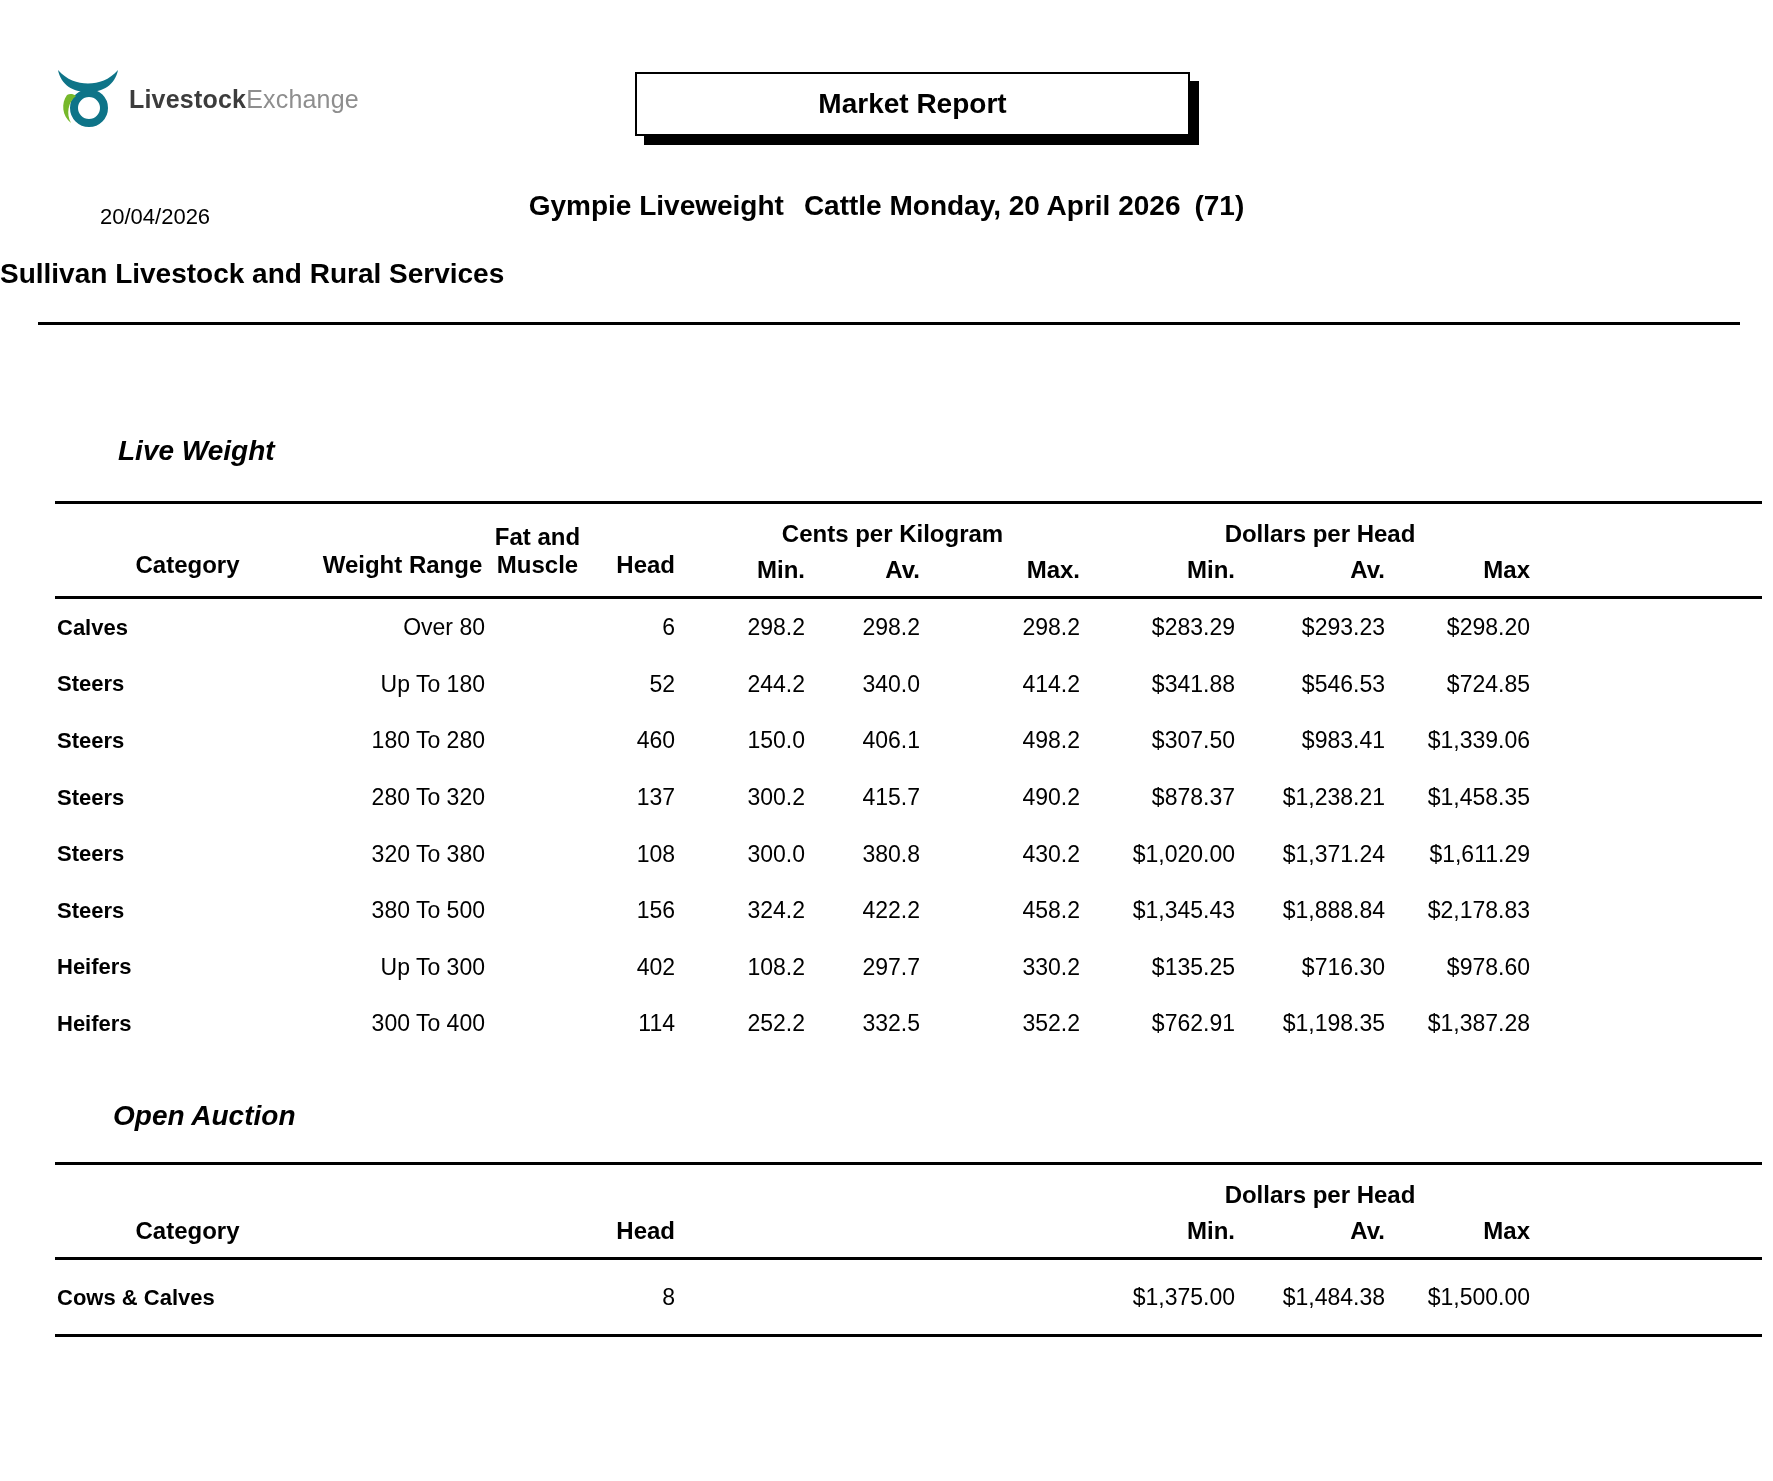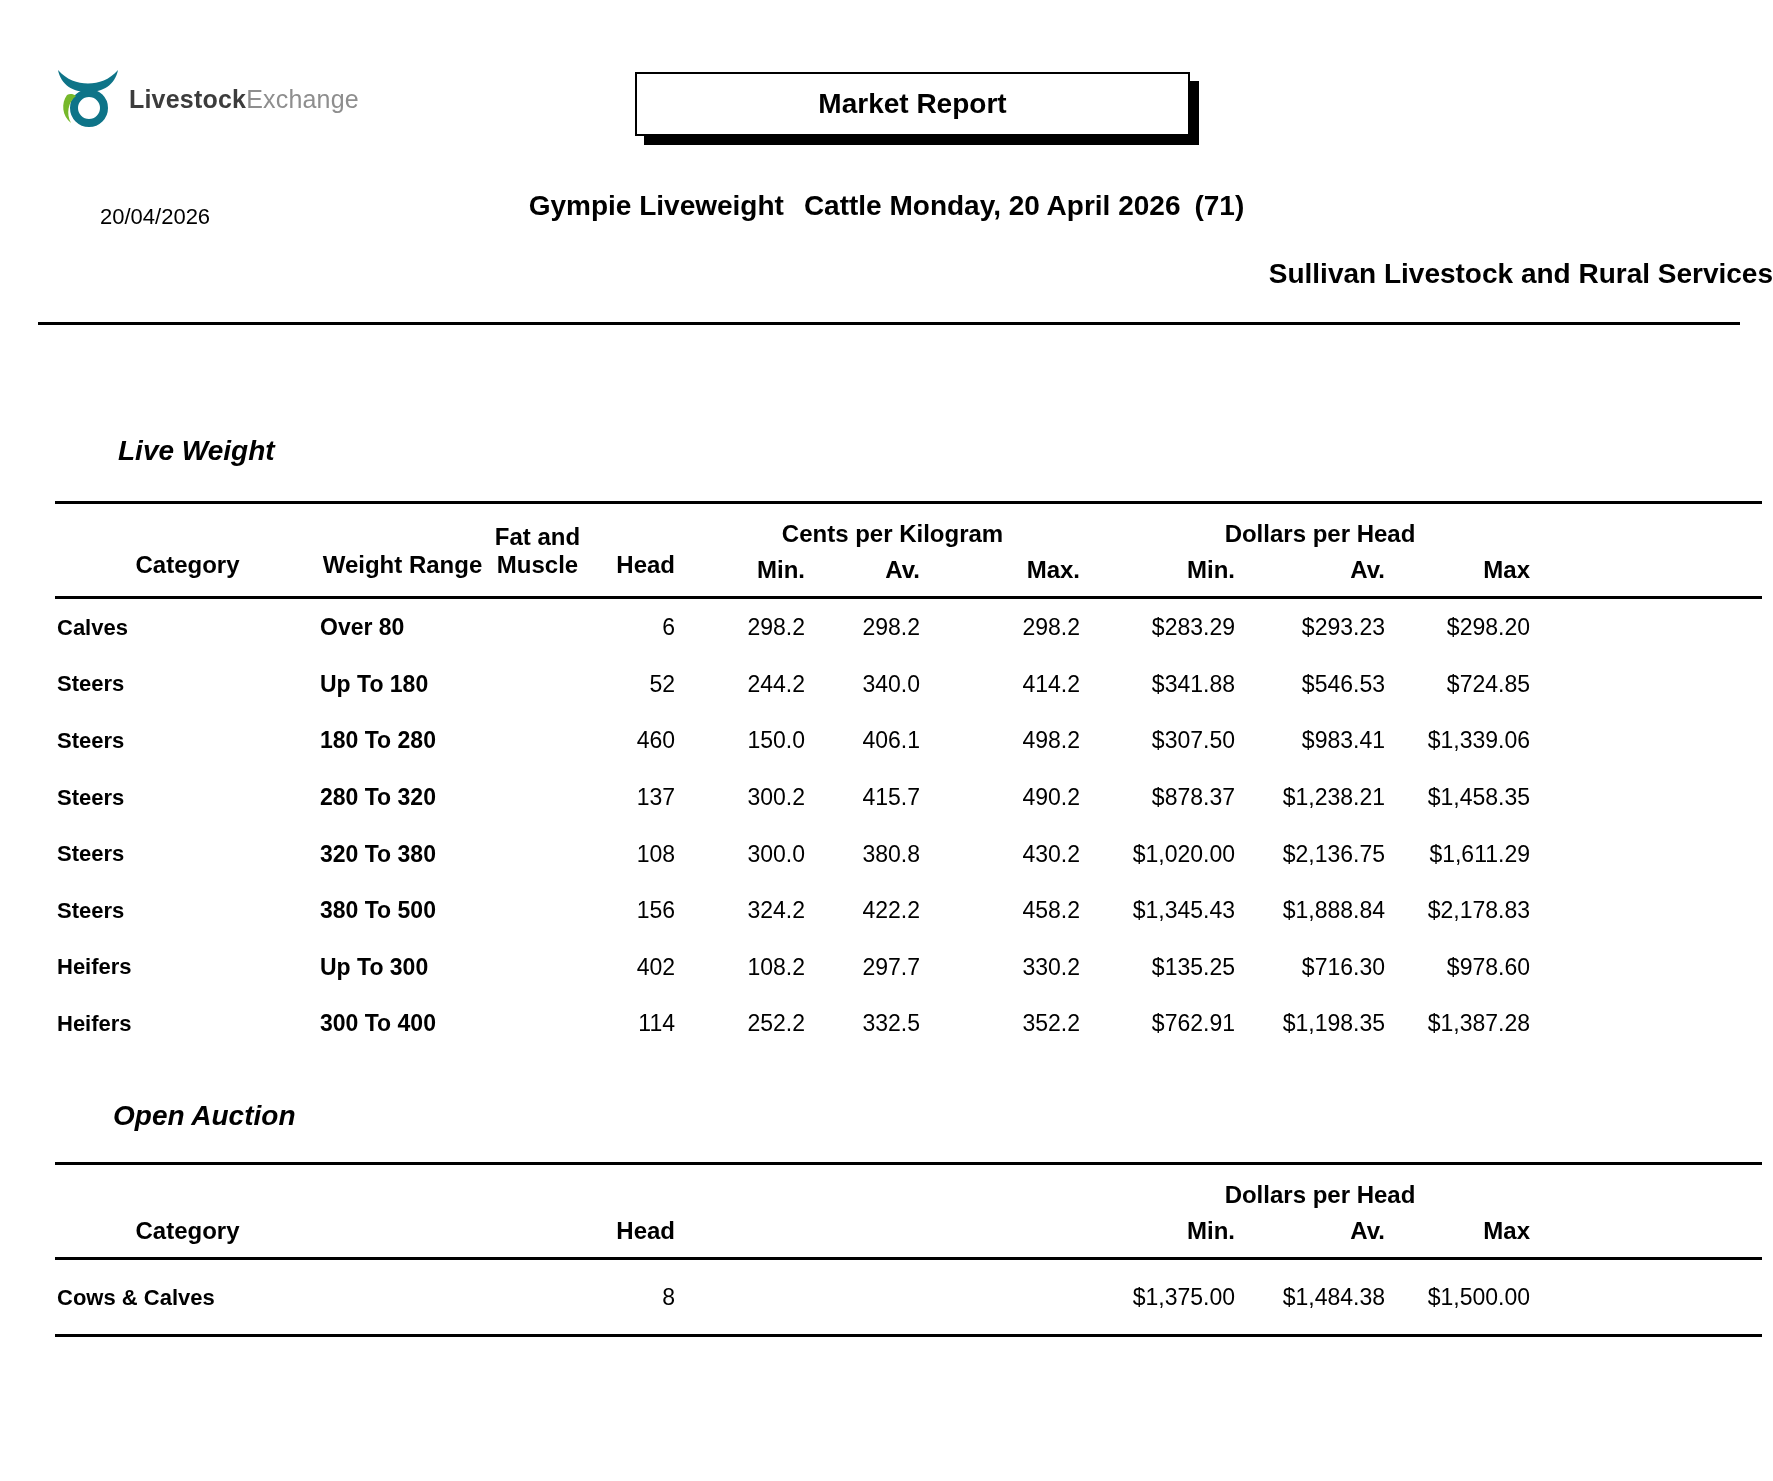--- a/index.html
+++ b/index.html
@@ -27,21 +27,21 @@
     display:flex; align-items:center; justify-content:center;
   }
   .report-box span { font-size:28px; font-weight:bold; }
 
   
   .title-block { position:relative; margin-top:40px; }
   .date { position:absolute; left:100px; top:14px; font-size:22px; }
   .main-title { text-align:center; font-size:28px; font-weight:bold; white-space:nowrap; }
   .main-title .gap { margin-left:20px; }
   .main-title .gap-sm { margin-left:14px; }
-  .sub-title { text-align:right; font-size:28px; font-weight:bold; margin-top:36px;padding-left:11px; }
+  .sub-title { text-align:left; font-size:28px; font-weight:bold; margin-top:36px; }
   .hr { margin:32px 33px 0 38px; border-top:3px solid #000; height:0; }
 
   
   .section-heading { font-size:28px; font-weight:bold; font-style:italic; margin-left:118px; }
   .sh-1 { margin-top:110px; }
   .sh-2 { margin-top:48px; margin-left:113px; }
 
   
   table {
     border-collapse:collapse; table-layout:fixed;
@@ -57,21 +57,21 @@
   thead .r1 th { padding-top:16px; padding-bottom:4px; vertical-align:bottom; }
   thead .r2 th { padding-top:4px; padding-bottom:13px; vertical-align:bottom; }
   thead th.span2 { vertical-align:bottom; padding-bottom:18px; }
   thead th.grp { text-align:center; }
   thead th.ctr { text-align:center; }
   thead th.numh { text-align:right; padding-right:15px; }
 
   tbody td { padding-top:15px; padding-bottom:14px; vertical-align:middle; }
   tbody .tall td { padding-top:24px; padding-bottom:22px; }
   td.cat { font-weight:bold; font-size:22px; text-align:left; padding-left:2px; }
-  td.ctr { text-align:left;font-weight:bold; }
+  td.ctr { text-align:right; }
   td.num { text-align:right; padding-right:15px; }
   td.empty, th.empty { border:none; }
 </style>
 </head>
 <body>
 
 <div class="page">
 
   <div class="top">
     <div class="logo">
@@ -192,21 +192,21 @@
 
         <tr>
           <td class="cat">Steers</td>
           <td class="ctr">320 To 380</td>
           <td class="ctr"></td>
           <td class="num">108</td>
           <td class="num">300.0</td>
           <td class="num">380.8</td>
           <td class="num">430.2</td>
           <td class="num">$1,020.00</td>
-          <td class="num">$2,136.75</td>
+          <td class="num">$1,371.24</td>
           <td class="num">$1,611.29</td>
           <td class="empty"></td>
         </tr>
 
         <tr>
           <td class="cat">Steers</td>
           <td class="ctr">380 To 500</td>
           <td class="ctr"></td>
           <td class="num">156</td>
           <td class="num">324.2</td>

